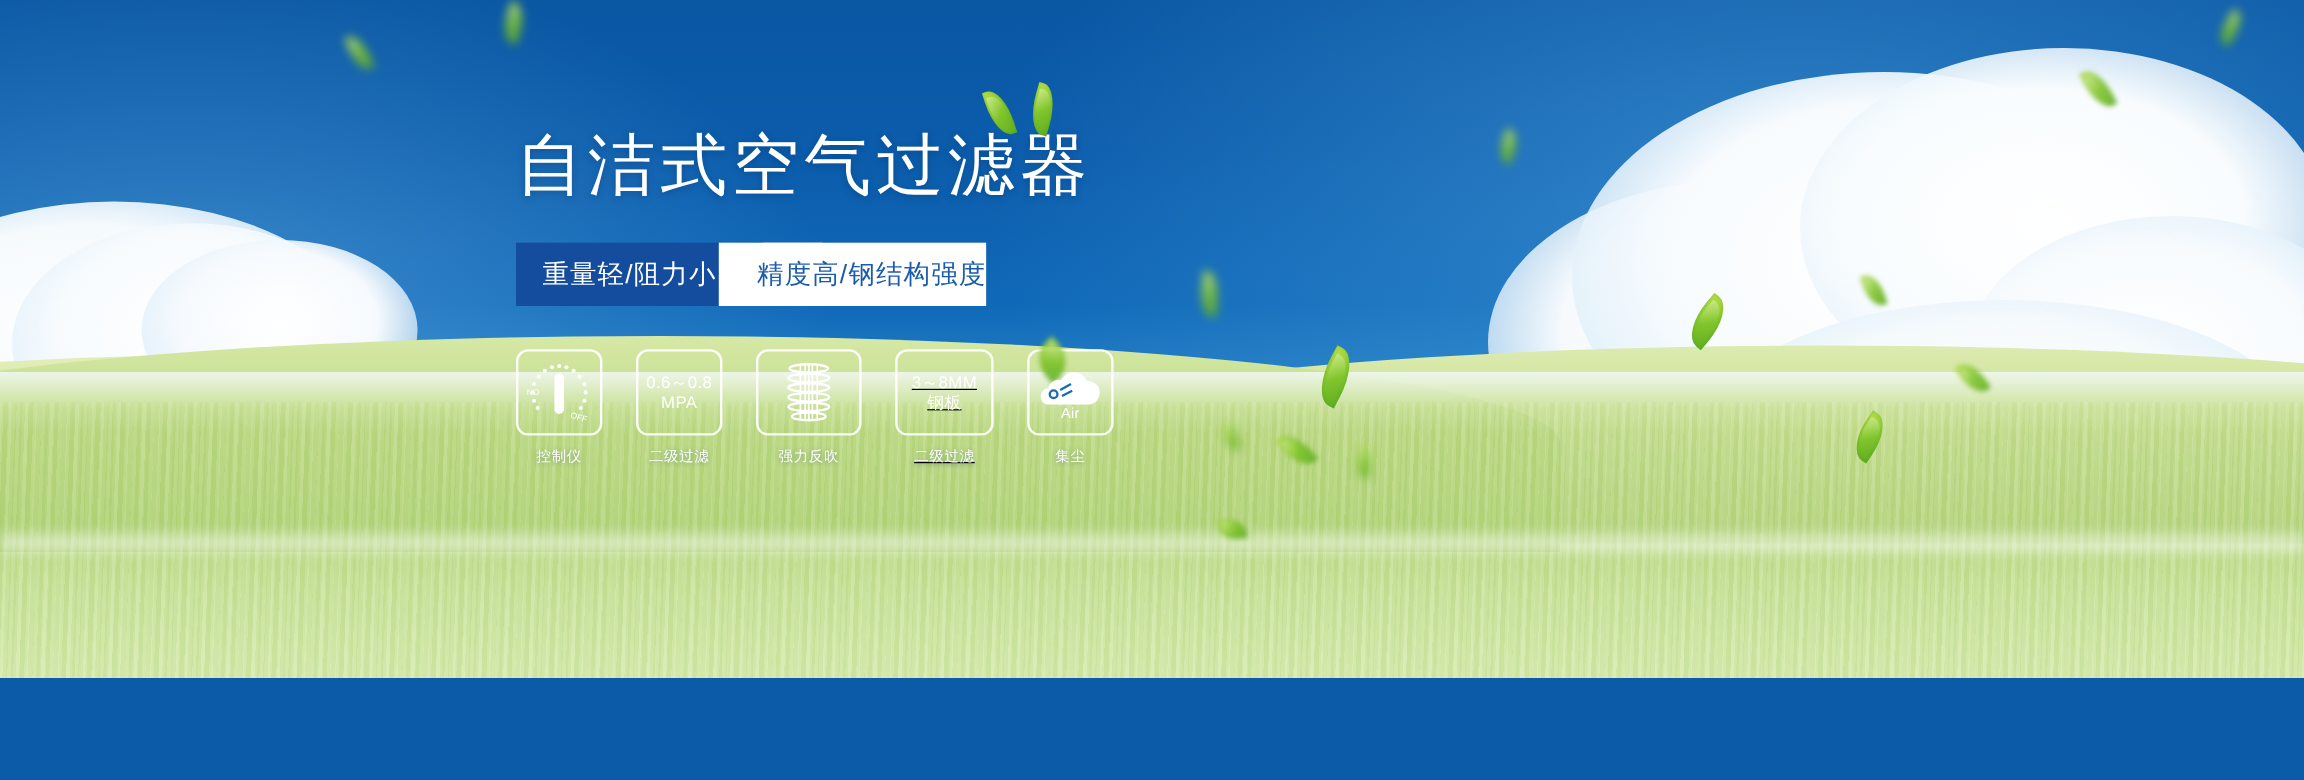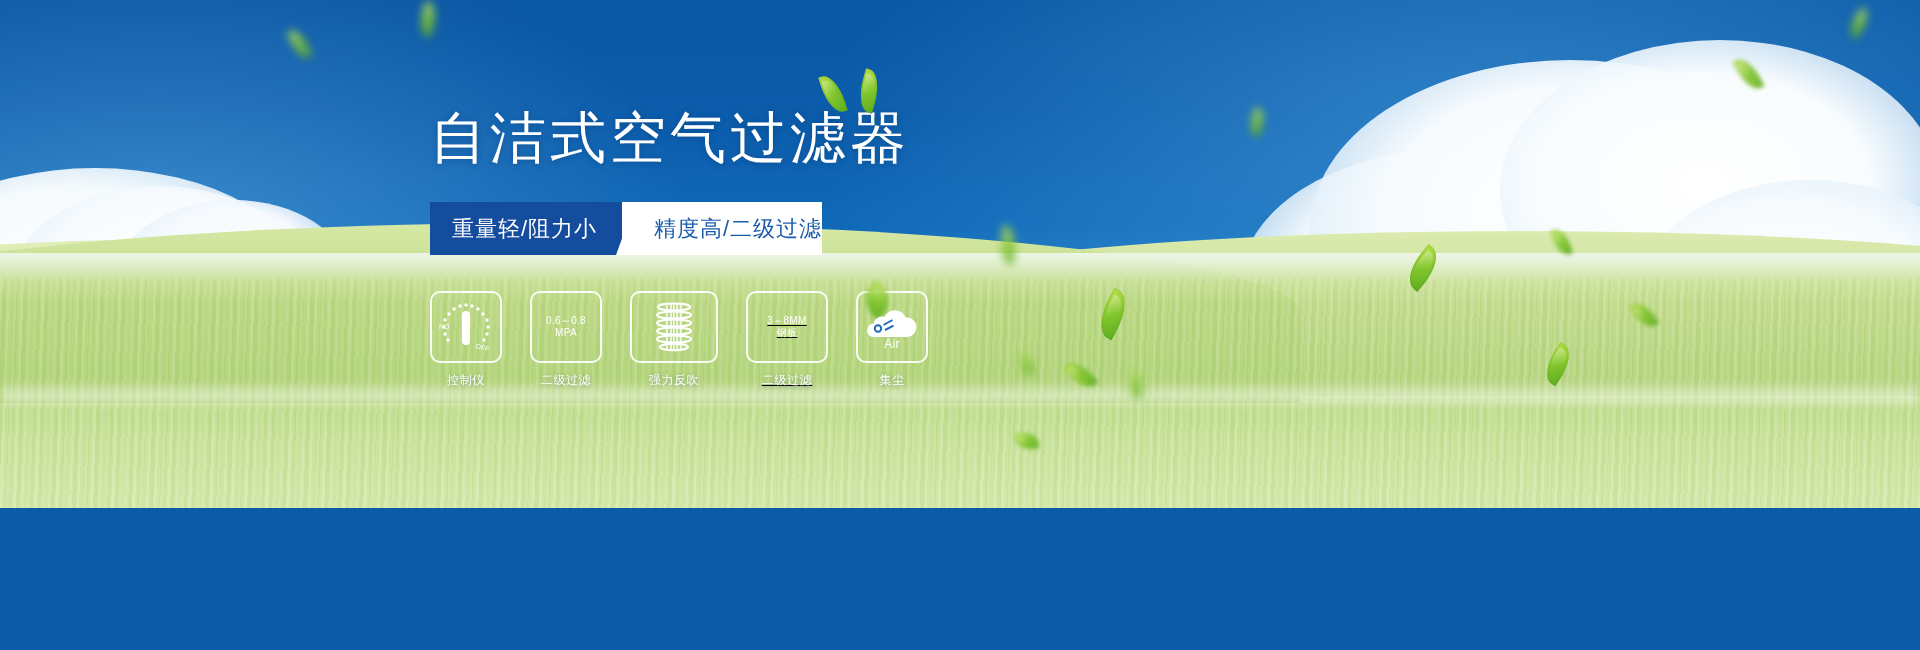--- a/index.html
+++ b/index.html
@@ -5,21 +5,21 @@
   * { margin:0; padding:0; box-sizing:border-box; }
   html,body { width:1920px; height:650px; overflow:hidden; }
   body {
     font-family:"Liberation Sans","DejaVu Sans",sans-serif;
     background:#0b5ba8;
   }
 
   
   #banner {
     position:relative;
-    width:1920px; height:508px;
+    width:1920px; height:565px;
     overflow:hidden;
   }
 
   
   .sky {
     position:absolute; inset:0;
     background:
       radial-gradient(ellipse 1100px 560px at 78% 30%, rgba(80,165,225,.55) 0%, rgba(80,165,225,0) 62%),
       radial-gradient(ellipse 900px 500px at 8% 46%, rgba(110,180,230,.45) 0%, rgba(110,180,230,0) 60%),
       linear-gradient(to bottom,#0a57a4 0%, #0b5cab 22%, #1069b8 45%, #2e88c9 62%, #7fb6dd 75%, #cfe3ef 84%, #e9f0f2 90%);
@@ -183,21 +183,21 @@
     width:72px; height:72px;
     border:2px solid rgba(255,255,255,.92);
     border-radius:10px;
     display:flex; flex-direction:column;
     align-items:center; justify-content:center;
     color:#ffffff;
     position:relative;
     overflow:visible;
   }
   .feature-box .txt {
-    font-size:10px; line-height:1.22; text-align:center; letter-spacing:.3px;
+    font-size:14px; line-height:1.22; text-align:center; letter-spacing:.3px;
   }
   .feature-label {
     margin-top:9px;
     color:#ffffff;
     font-size:12px;
     letter-spacing:.6px;
     white-space:nowrap;
     text-shadow:0 1px 4px rgba(0,40,90,.35);
   }
   .feature-3 { width:88px; }
@@ -270,21 +270,21 @@
       <div class="leaf" style="position:absolute; left:38px; top:2px;  width:18px; height:42px; transform:rotate(16deg);"></div>
     </div>
 
     <div class="tabs">
       <div class="tab tab-dark">
         <span>重量轻/阻力小</span>
       </div>
       <div class="tab-sep"></div>
       <div class="tab-sep-white"></div>
       <div class="tab tab-light">
-        <span>精度高/二级过滤</span>
+        <span>精度高/钢结构强度</span>
       </div>
     </div>
 
     <div class="features">
 
       <div class="feature">
         <div class="feature-box">
           <svg width="62" height="58" viewBox="0 0 62 58">
             <g fill="#ffffff">
               <circle cx="10" cy="36" r="1.7"></circle>

